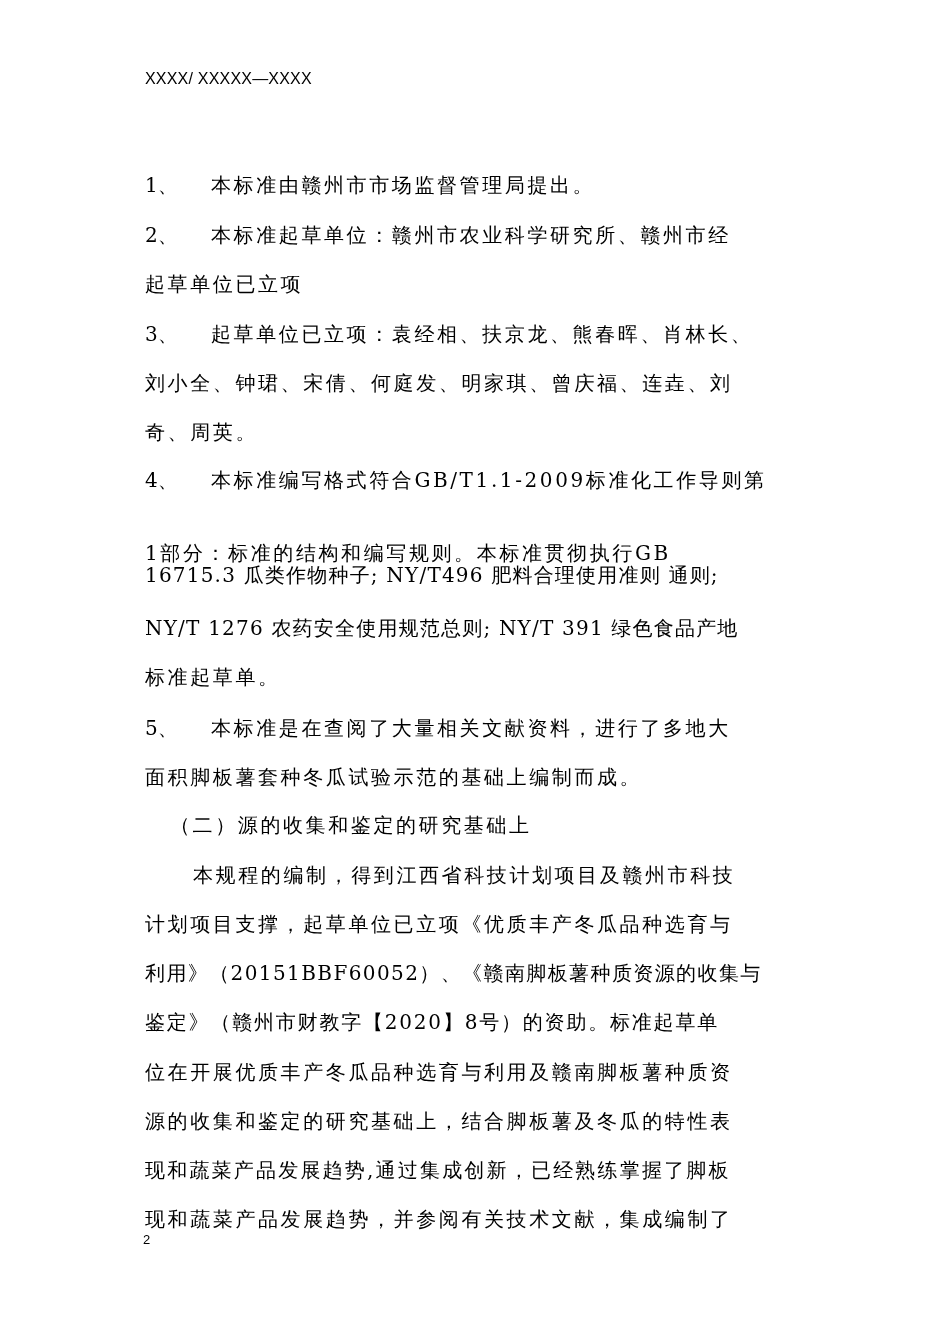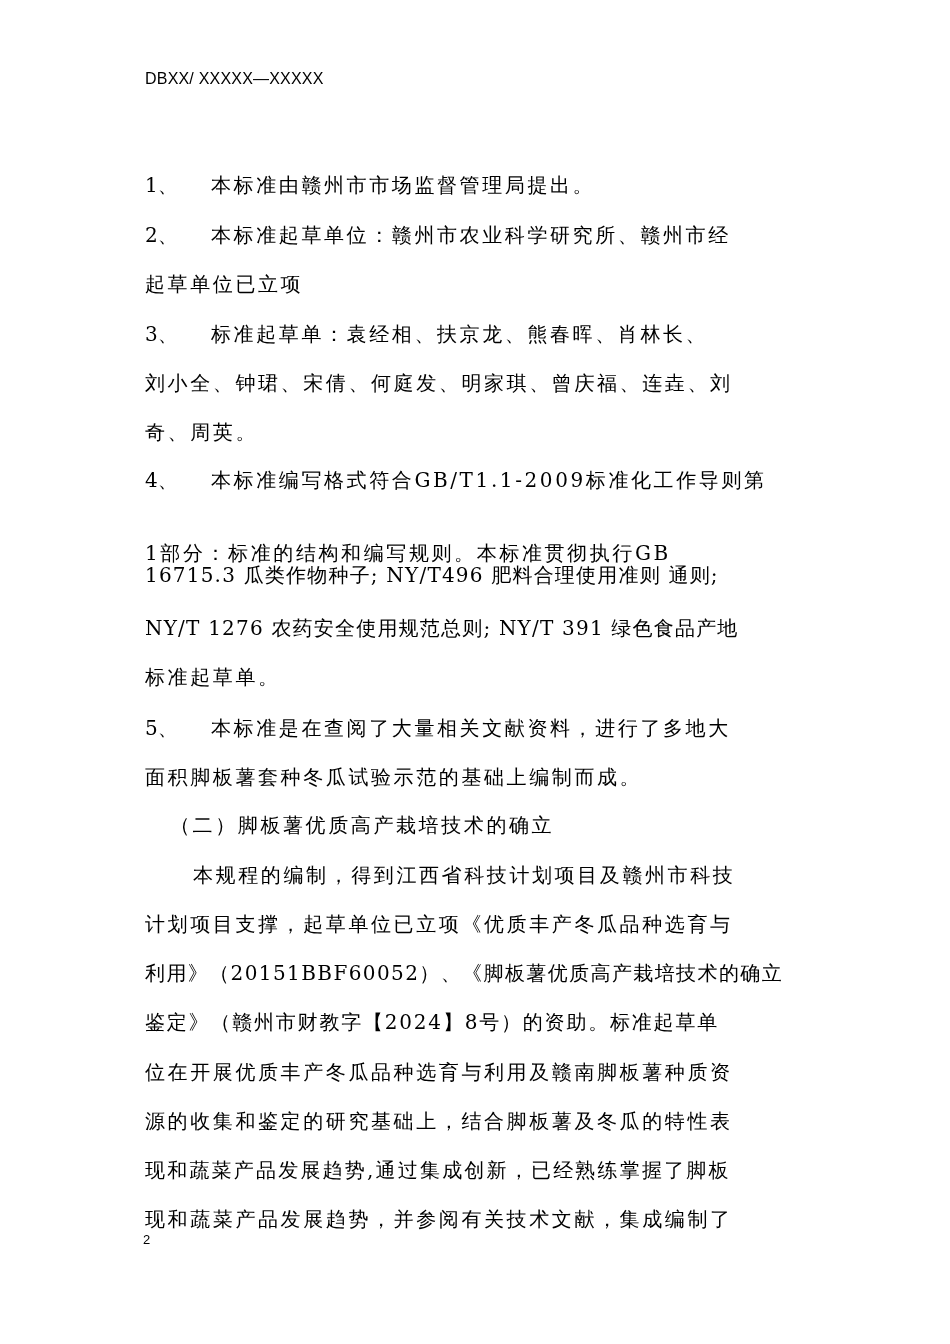--- a/index.html
+++ b/index.html
@@ -7,44 +7,44 @@
            font-family: "DejaVu Serif", "Liberation Serif", serif; color: #000; }
     .header { position: absolute; left: 145px; top: 70px; font-family: "Liberation Sans", "DejaVu Sans", sans-serif;
               font-size: 16px; letter-spacing: 0.2px; }
     .line { position: absolute; left: 145px; font-size: 20px; line-height: 30px; white-space: pre; letter-spacing: 2.6px; margin-top: 48px; }
     .num { display: inline-block; width: 66px; letter-spacing: 0; }
     .footer { position: absolute; left: 143px; top: 1232px; font-family: "Liberation Sans", "DejaVu Sans", sans-serif; font-size: 13px; }
   </style>
 </head>
 <body>
 
-<div class="header">DBXX/ XXXXX—XXXXX</div>
+<div class="header">XXXX/ XXXXX—XXXX</div>
 
 <div class="line" style="top:122px"><span class="num">1、</span><span>本标准由赣州市市场监督管理局提出。</span></div>
 
 <div class="line" style="top:172px"><span class="num">2、</span><span>本标准起草单位：赣州市农业科学研究所、赣州市经</span></div>
 <div class="line" style="top:221px">起草单位已立项</div>
 
-<div class="line" style="top:271px"><span class="num">3、</span><span>标准起草单：袁经相、扶京龙、熊春晖、肖林长、</span></div>
+<div class="line" style="top:271px"><span class="num">3、</span><span>起草单位已立项：袁经相、扶京龙、熊春晖、肖林长、</span></div>
 <div class="line" style="top:320px">刘小全、钟珺、宋倩、何庭发、明家琪、曾庆福、连垚、刘</div>
 <div class="line" style="top:369px">奇、周英。</div>
 
 <div class="line" style="top:417px"><span class="num">4、</span><span>本标准编写格式符合GB/T1.1-2009标准化工作导则第</span></div>
 <div class="line" style="top:490px">1部分：标准的结构和编写规则。本标准贯彻执行GB</div>
 <div class="line" style="top:512px; letter-spacing:1.2px">16715.3 瓜类作物种子; NY/T496 肥料合理使用准则 通则;</div>
 <div class="line" style="top:565px; letter-spacing:1.2px">NY/T 1276 农药安全使用规范总则; NY/T 391 绿色食品产地</div>
 <div class="line" style="top:614px">标准起草单。</div>
 
 <div class="line" style="top:665px"><span class="num">5、</span><span>本标准是在查阅了大量相关文献资料，进行了多地大</span></div>
 <div class="line" style="top:714px">面积脚板薯套种冬瓜试验示范的基础上编制而成。</div>
 
-<div class="line" style="top:762px; left:170px">（二）脚板薯优质高产栽培技术的确立</div>
+<div class="line" style="top:762px; left:170px">（二）源的收集和鉴定的研究基础上</div>
 
 <div class="line" style="top:812px; left:193px">本规程的编制，得到江西省科技计划项目及赣州市科技</div>
 <div class="line" style="top:861px">计划项目支撑，起草单位已立项《优质丰产冬瓜品种选育与</div>
-<div class="line" style="top:910px; letter-spacing:1.4px">利用》（20151BBF60052）、《脚板薯优质高产栽培技术的确立</div>
-<div class="line" style="top:959px; letter-spacing:1.8px">鉴定》（赣州市财教字【2024】8号）的资助。标准起草单</div>
+<div class="line" style="top:910px; letter-spacing:1.4px">利用》（20151BBF60052）、《赣南脚板薯种质资源的收集与</div>
+<div class="line" style="top:959px; letter-spacing:1.8px">鉴定》（赣州市财教字【2020】8号）的资助。标准起草单</div>
 <div class="line" style="top:1009px">位在开展优质丰产冬瓜品种选育与利用及赣南脚板薯种质资</div>
 <div class="line" style="top:1058px">源的收集和鉴定的研究基础上，结合脚板薯及冬瓜的特性表</div>
 <div class="line" style="top:1107px; letter-spacing:2.2px">现和蔬菜产品发展趋势,通过集成创新，已经熟练掌握了脚板</div>
 <div class="line" style="top:1156px">现和蔬菜产品发展趋势，并参阅有关技术文献，集成编制了</div>
 
 <div class="footer">2</div>
 
 </body></html>

